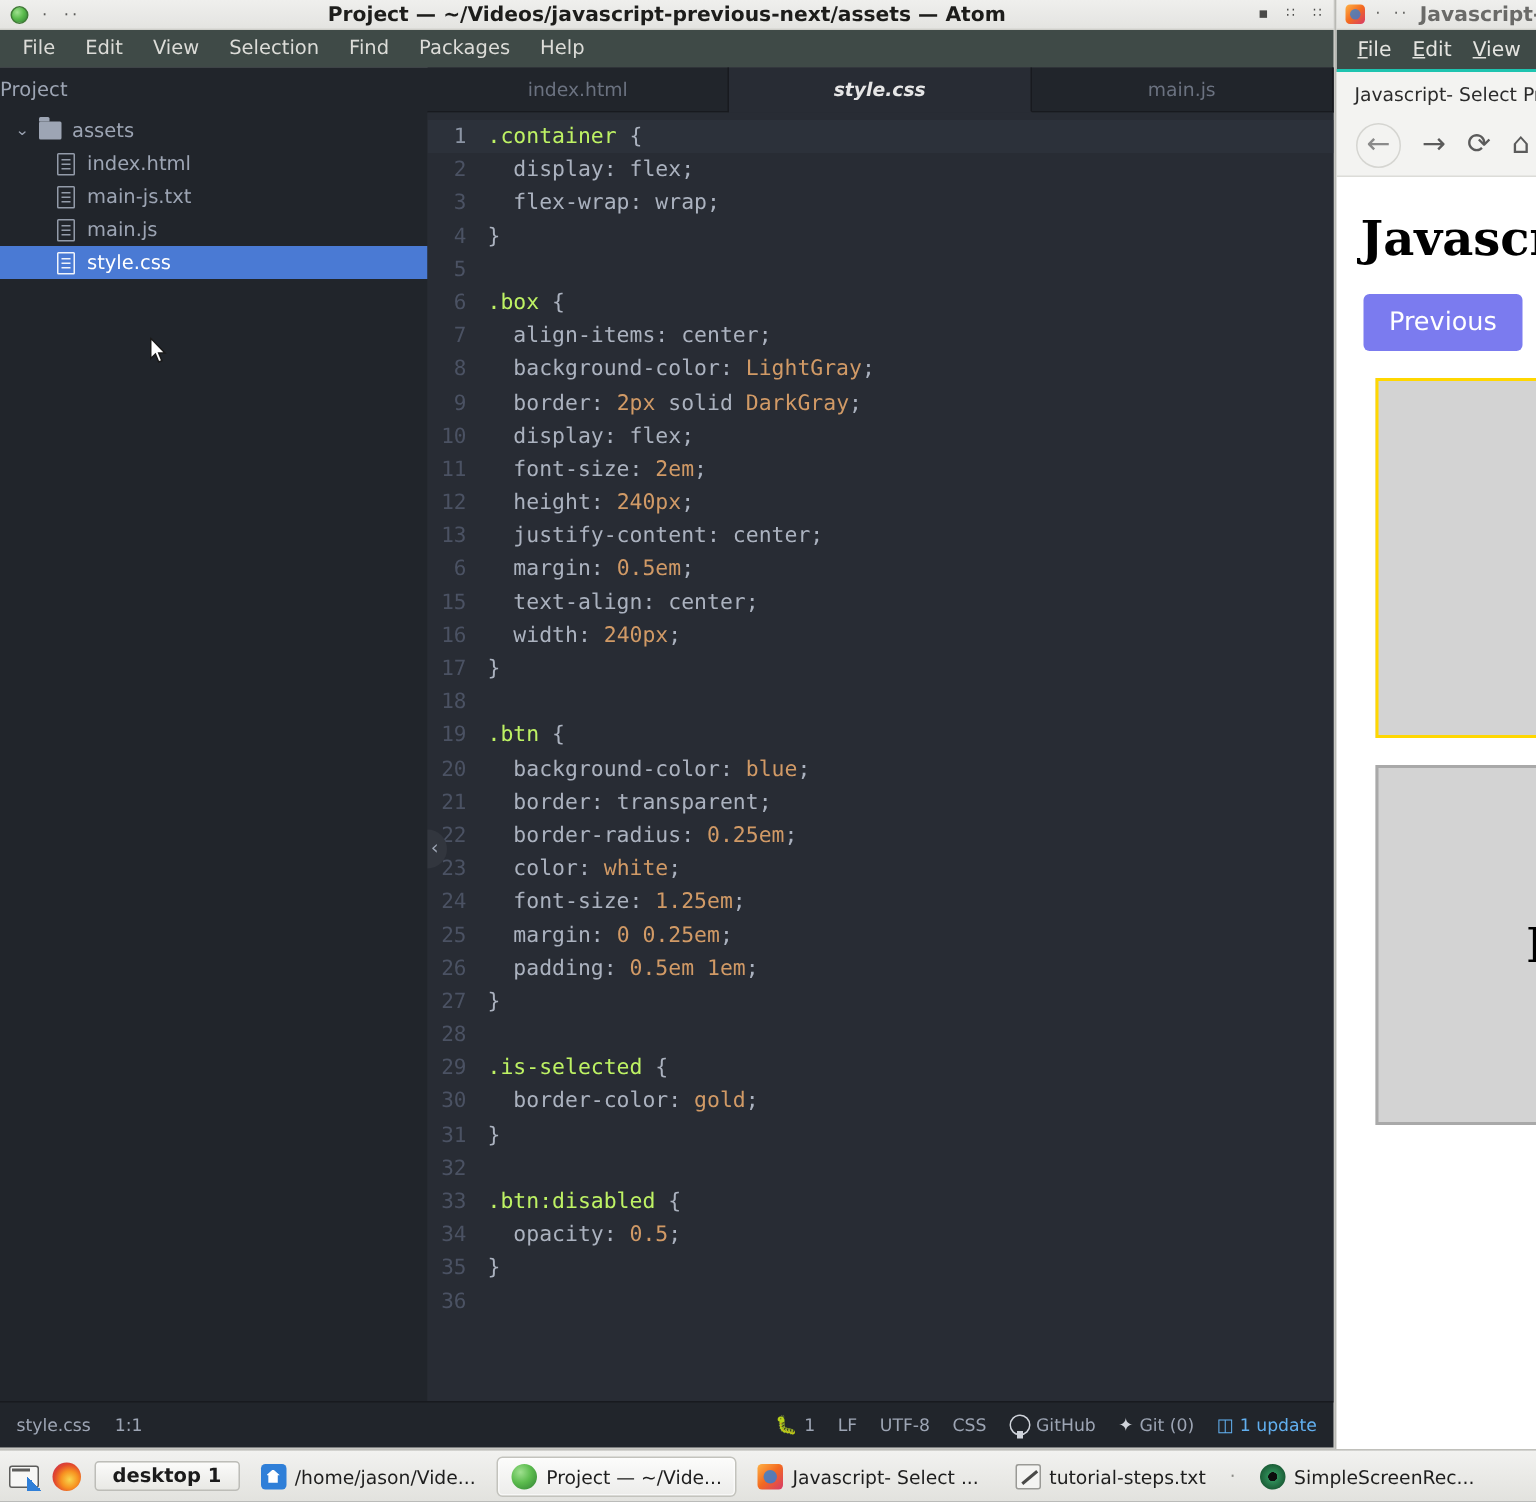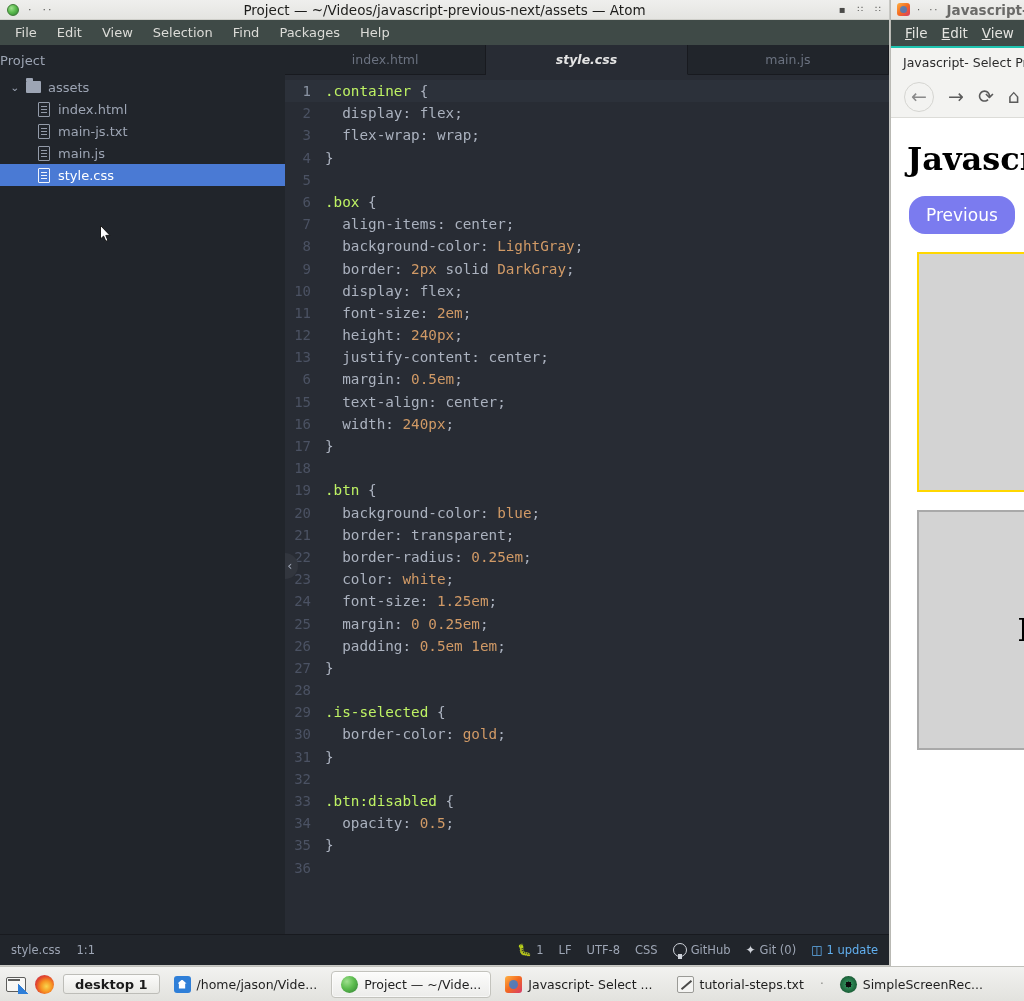--- a/index.html
+++ b/index.html
@@ -29,21 +29,21 @@
     flex: 0 0 20px;
   }
   .tb-appicon {
     width: 12px; height: 12px; border-radius: 50%; margin-left: 7px;
     background: radial-gradient(circle at 35% 32%, #9fe08f 0%, #5cbc4e 45%, #2e7d32 100%);
     border: 1px solid #3f7a36;
   }
   .tb-dots { margin-left: 9px; color: #5a5a58; font-size: 11px; letter-spacing: 2px; line-height: 1; }
   .tb-title {
     position: absolute; left: 0; right: 0; text-align: center;
-    font-weight: normal; font-size: 13.5px; color: #1d1d1b;
+    font-weight: bold; font-size: 13.5px; color: #1d1d1b;
     pointer-events: none;
   }
   .tb-ctrls {
     margin-left: auto; margin-right: 9px; display: flex; gap: 13px; align-items: center;
     z-index: 2;
   }
   .wc { color: #4a4a48; font-size: 9px; line-height: 1; letter-spacing: -1px; }
   .wc.min { font-size: 10px; }
 
   .menubar {
@@ -210,21 +210,21 @@
     flex: 1 1 auto; background: #fff; overflow: hidden; position: relative;
     padding-left: 16px;
   }
   .pg-title {
     font-family: "DejaVu Serif", "Liberation Serif", serif;
     font-weight: bold; font-size: 32px; color: #000;
     white-space: nowrap; margin-top: 22px;
   }
   .pg-btn {
     display: inline-block; margin-top: 18px; margin-left: 2px;
-    background: #7b7bef; color: #fff; border: none; border-radius: 16px;
+    background: #7b7bef; color: #fff; border: none; border-radius: 4px;
     padding: 9px 17px; font-size: 17px; white-space: nowrap;
     font-family: "DejaVu Sans", "Liberation Sans", sans-serif;
   }
   .pg-box {
     width: 240px; height: 240px; margin-top: 18px; margin-left: 10px;
     background: #d3d3d3; display: flex; align-items: center; justify-content: center;
     font-family: "DejaVu Serif", "Liberation Serif", serif;
     font-size: 32px; color: #000;
   }
   .pg-box.gold { border: 2px solid #ffd700; }

